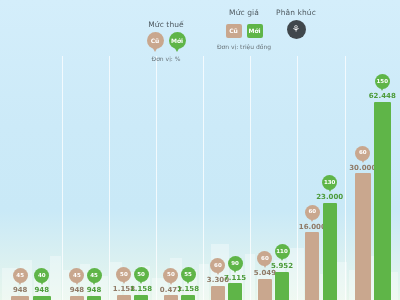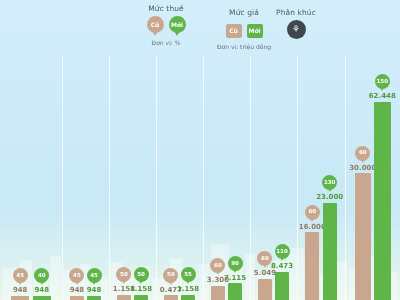--- a/index.html
+++ b/index.html
@@ -133,21 +133,21 @@
   <div class="divider" style="left:62px"></div>
   <div class="divider" style="left:109px"></div>
   <div class="divider" style="left:156px"></div>
   <div class="divider" style="left:203px"></div>
   <div class="divider" style="left:250px"></div>
   <div class="divider" style="left:297px"></div>
   <div class="divider" style="left:345px"></div>
 
   <div id="legend">
 
-    <div class="legend-group" style="left:118px; width:96px; top:0;">
+    <div class="legend-group" style="left:118px; width:96px; top:16px;">
       <div class="legend-title">Mức thuế</div>
       <div class="legend-markers">
         <div class="pin" style="color:#c9a78e">
           <div class="tail"></div>
           <div class="bubble" style="background:#c9a78e">Cũ</div>
         </div>
         <div class="pin" style="color:#5fb548">
           <div class="tail"></div>
           <div class="bubble" style="background:#5fb548">Mới</div>
         </div>
@@ -271,21 +271,21 @@
             <div class="bubble" style="background: rgb(201, 167, 142);">60</div>
           </div>
           <div class="bar-value" style="color: rgb(143, 122, 102);">5.049</div>
           <div class="bar" style="background: rgb(201, 167, 142); height: 21.327px;"></div>
         </div>
         <div class="bar-wrap" style="left: 25px; width: 14.1px;">
           <div class="pin small bar-pin" style="color: rgb(95, 181, 72);">
             <div class="tail"></div>
             <div class="bubble" style="background: rgb(95, 181, 72);">110</div>
           </div>
-          <div class="bar-value" style="color: rgb(77, 155, 58);">8.473</div>
+          <div class="bar-value" style="color: rgb(77, 155, 58);">5.952</div>
           <div class="bar" style="background: rgb(95, 181, 72); height: 27.9924px;"></div>
         </div>
       </div>
       <div class="group" style="left: 297px; width: 48px; height: 244px;">
         <div class="bar-wrap" style="left: 8.1px; width: 14.4px;">
           <div class="pin small bar-pin" style="color: rgb(201, 167, 142);">
             <div class="tail"></div>
             <div class="bubble" style="background: rgb(201, 167, 142);">60</div>
           </div>
           <div class="bar-value" style="color: rgb(143, 122, 102);">16.000</div>

